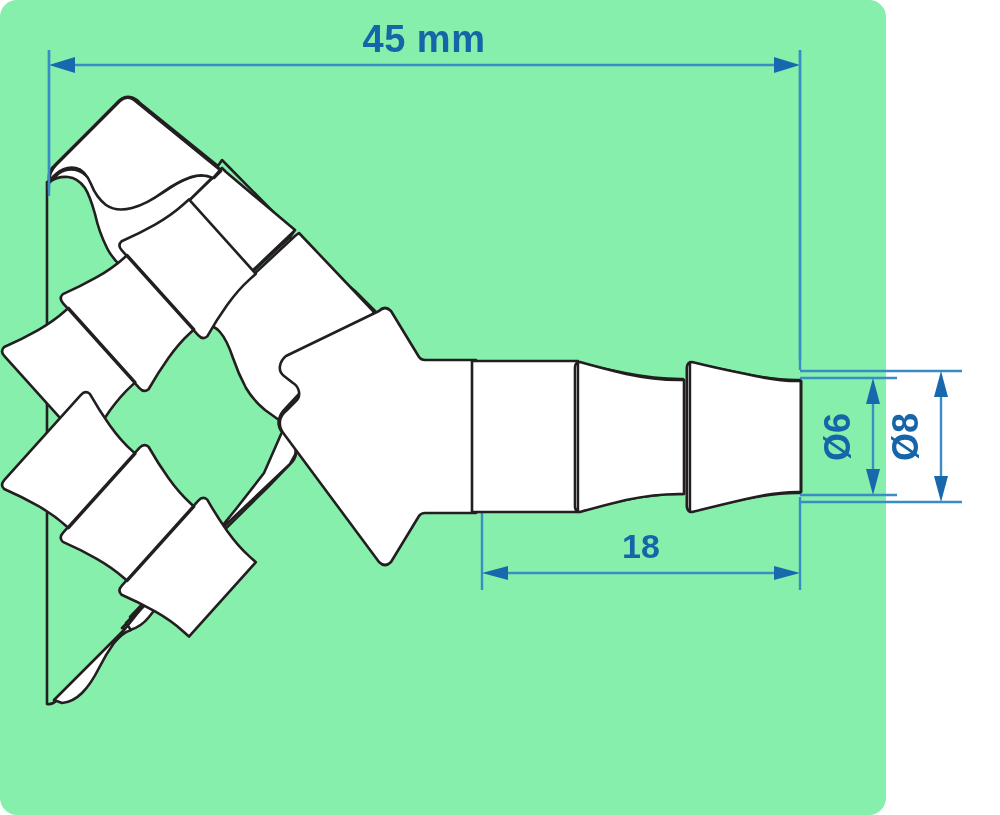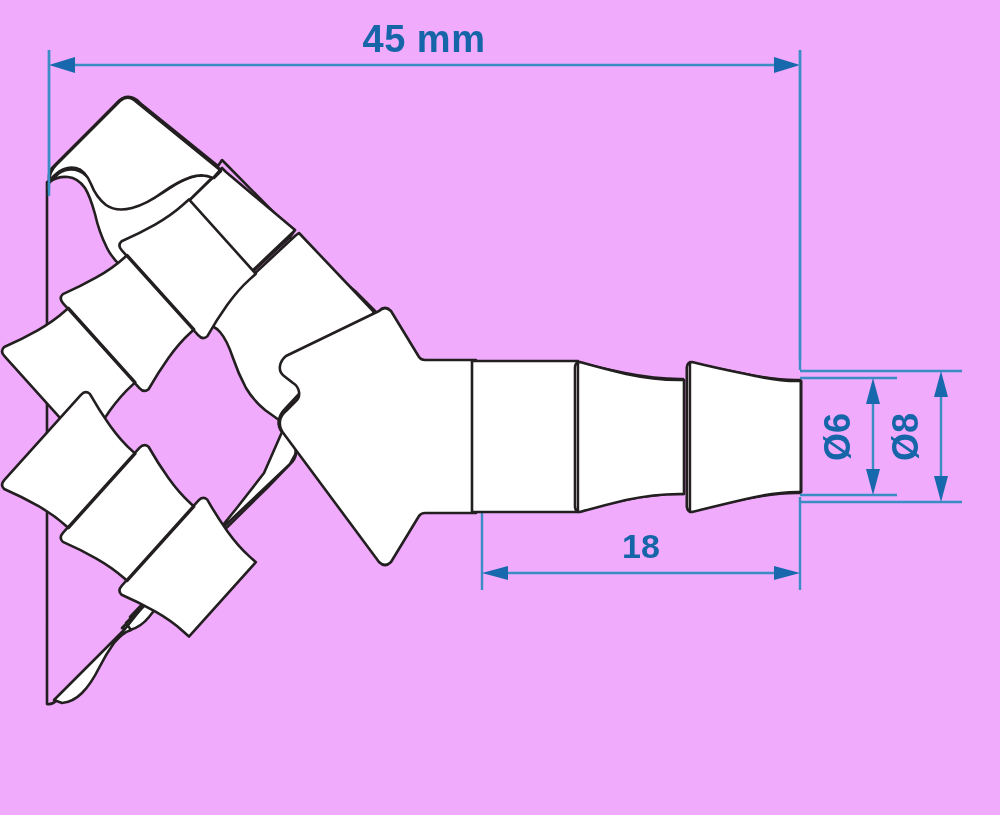--- a/index.html
+++ b/index.html
@@ -8,23 +8,24 @@
     background: #ffffff;
   }
   body {
     width: 1000px;
     height: 815px;
     font-family: "Liberation Sans", sans-serif;
     overflow: hidden;
   }
   #drawing-root {
     position: relative;
-    width: 1000px;
+    width: 886px;
     height: 815px;
-    background: #f0abfc;
+    background: #86efac;
+    border-radius: 17px;
   }
   svg#technical-drawing {
     display: block;
     width: 1000px;
     height: 815px;
   }
   .part-outline {
     fill: #ffffff;
     stroke: #231f20;
     stroke-width: 2.6;

